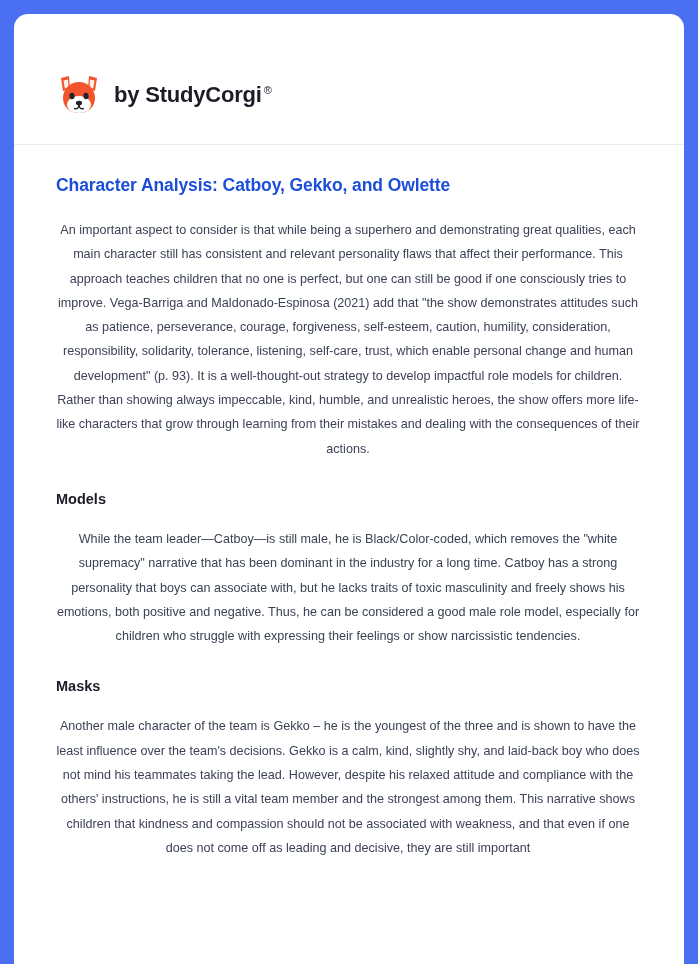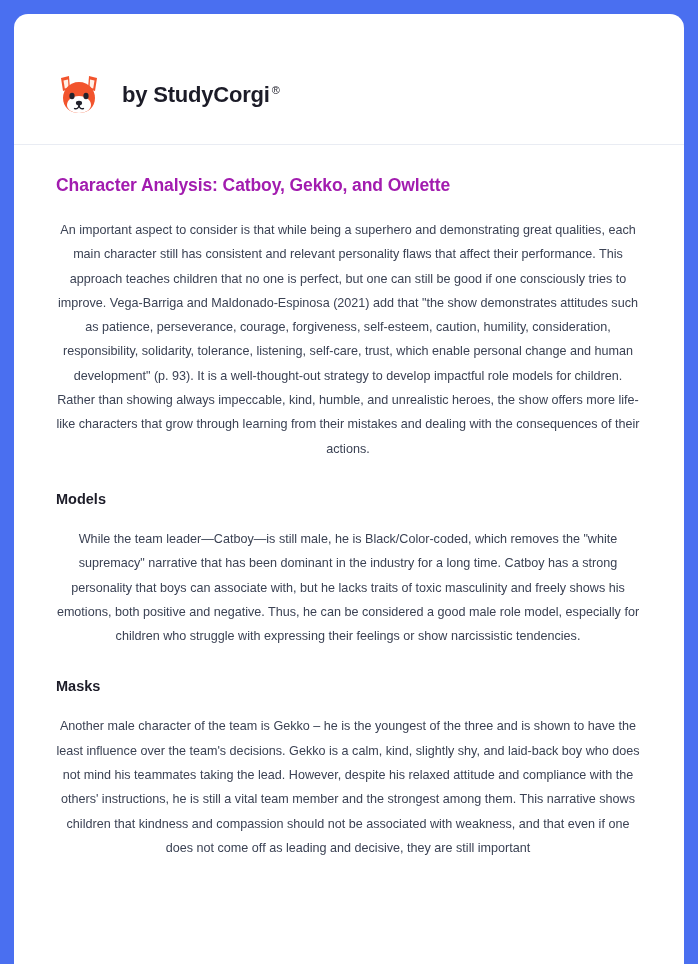--- a/index.html
+++ b/index.html
@@ -23,21 +23,21 @@
   }
   .header {
     display: flex;
     align-items: flex-start;
     justify-content: space-between;
     padding: 44px 40px 0 42px;
   }
   .brand {
     display: flex;
     align-items: center;
-    gap: 20px;
+    gap: 12px;
     padding-top: 14px;
   }
   .logo-wrap {
     width: 46px;
     height: 46px;
     position: relative;
     flex: none;
   }
   .brand-text {
     font-size: 22px;
@@ -77,21 +77,21 @@
     height: 1px;
     background: #e9ecf3;
     margin: 26px 0 0 0;
   }
   .content {
     padding: 30px 44px 0 42px;
   }
   h1.section-title {
     font-size: 17.5px;
     font-weight: bold;
-    color: #a21caf;
+    color: #1d4ed8;
     margin: 0 0 22px 0;
     letter-spacing: -0.1px;
   }
   h2.sub-title {
     font-size: 14.5px;
     font-weight: bold;
     color: #1c1c28;
     margin: 30px 0 20px 0;
   }
   p.body-text {

